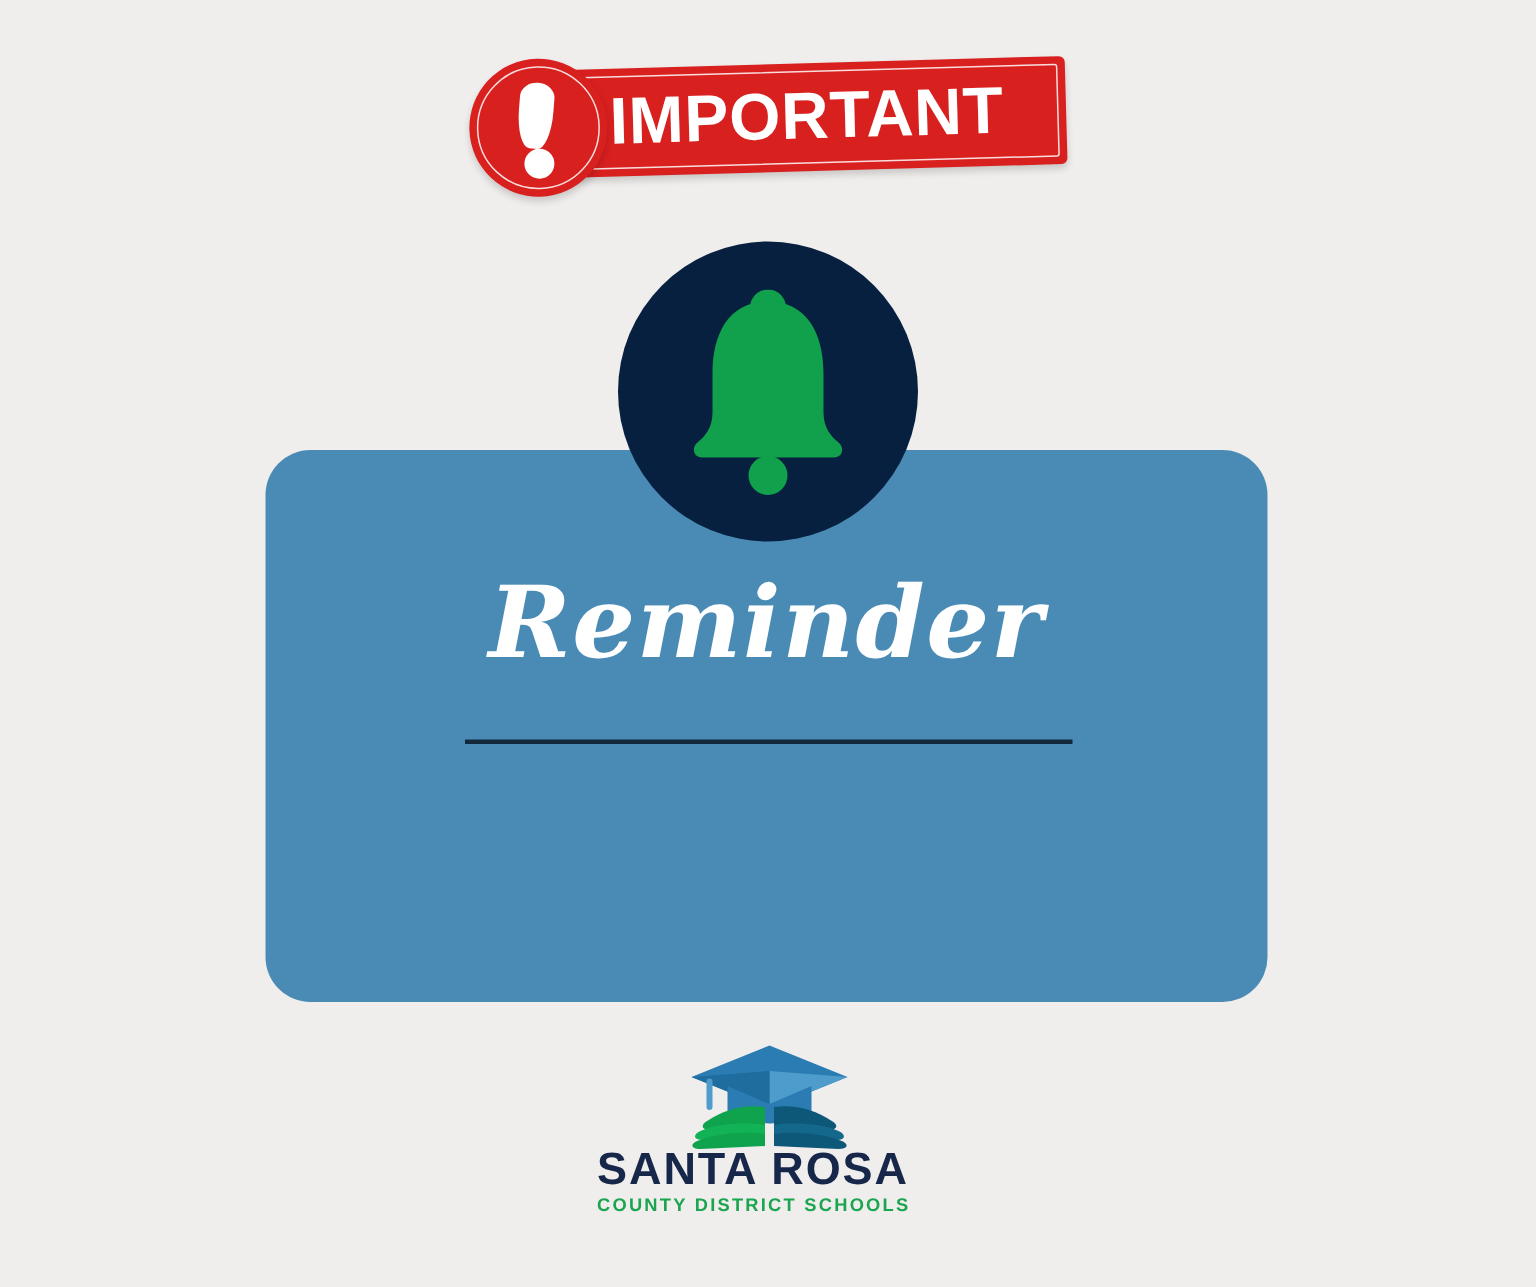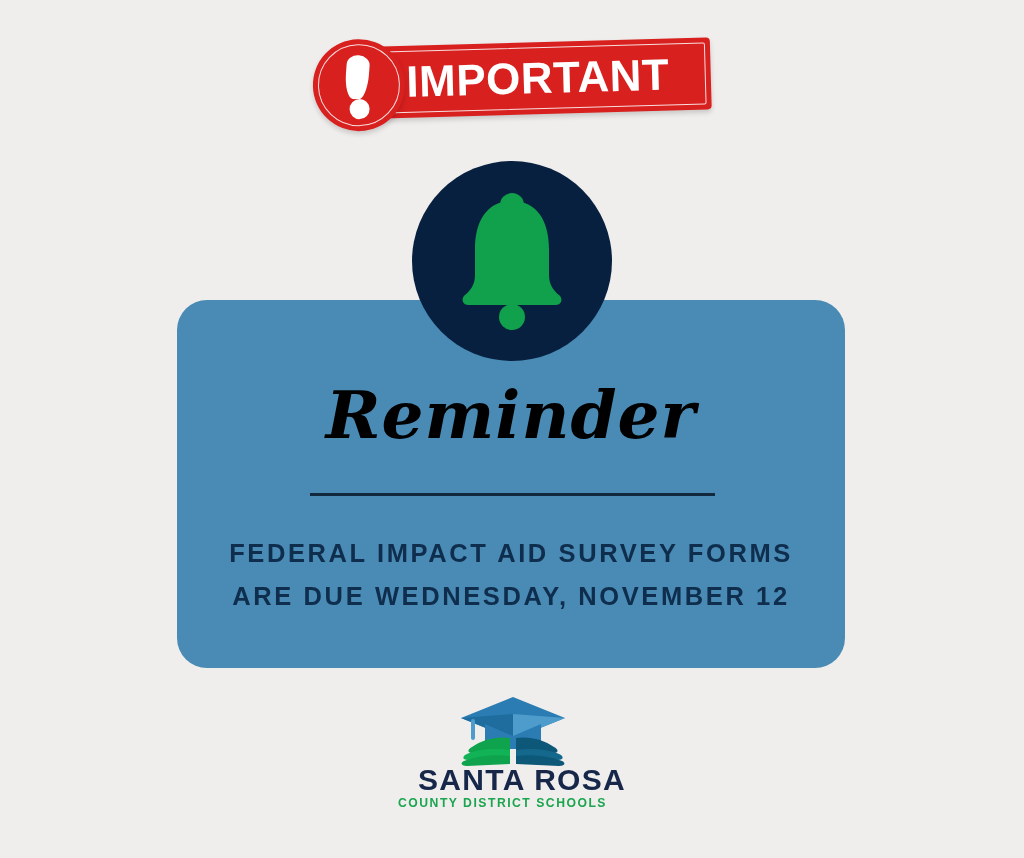--- a/index.html
+++ b/index.html
@@ -140,21 +140,21 @@
     background: #4a8bb5;
     border-radius: 30px;
     z-index: 2;
   }
   .reminder-title {
     position: absolute;
     left: 0;
     top: 82px;
     width: 668px;
     text-align: center;
-    color: #000000;
+    color: #ffffff;
     font-family: "DejaVu Serif", serif;
     font-style: italic;
     font-weight: bold;
     font-size: 66px;
     letter-spacing: 1px;
     line-height: 1;
   }
   .title-divider {
     position: absolute;
     left: 133px;
@@ -191,21 +191,21 @@
     left: 54px;
     top: 0;
     width: 122px;
     height: 72px;
   }
   .logo-name {
     position: absolute;
     left: 0;
     top: 70px;
     width: 228px;
-    text-align: right;
+    text-align: left;
     color: #16274a;
     font-family: "Liberation Sans", sans-serif;
     font-weight: bold;
     font-size: 30px;
     letter-spacing: 1.3px;
     line-height: 32px;
   }
   .logo-tagline {
     position: absolute;
     left: 0;
@@ -238,21 +238,20 @@
       <circle cx="53" cy="12" r="12" fill="#11a04b"></circle>
       <path d="M53 8 C78 8 90 28 90 56 L90 82 C90 92 95 98 100 102 C104 105 103 112 97 112 L9 112 C3 112 2 105 6 102 C11 98 16 92 16 82 L16 56 C16 28 28 8 53 8 Z" fill="#11a04b"></path>
       <rect x="49" y="106" width="8" height="14" fill="#11a04b"></rect>
       <circle cx="53" cy="124" r="13" fill="#11a04b"></circle>
     </svg>
   </div>
 
   <div class="reminder-card">
     <div class="reminder-title">Reminder</div>
     <div class="title-divider"></div>
-    <div class="card-body-text">FEDERAL IMPACT AID SURVEY FORMS ARE DUE WEDNESDAY, NOVEMBER 12</div>
   </div>
 
   <div class="district-logo">
     <svg class="logo-mark" viewBox="0 0 122 72">
 
       <path d="M61 3 L113 24 L61 45 L9 24 Z" fill="#2b7cb3"></path>
       <path d="M61 20 L61 45 L113 24 Z" fill="#4e9ccb"></path>
       <path d="M61 20 L61 45 L9 24 Z" fill="#1f6c9e"></path>
       <path d="M33 30 L33 47 C33 47 45 55 61 55 C77 55 89 47 89 47 L89 30 L61 42 Z" fill="#2b7cb3"></path>
       <rect x="19" y="25" width="4" height="21" rx="2" fill="#4e9ccb"></rect>

